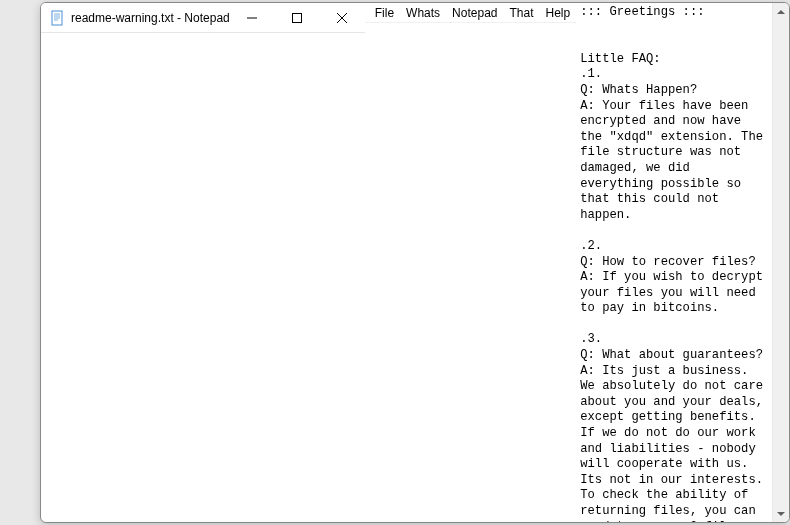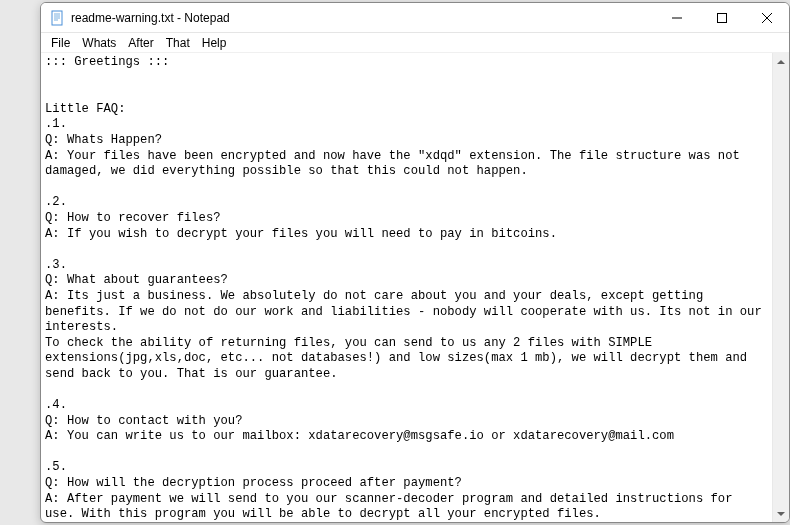--- a/index.html
+++ b/index.html
@@ -17,21 +17,21 @@
       height: 525px;
       overflow: hidden;
     }
     .window {
       width: 786px;
       height: 521px;
       background: #fff;
       border: 1px solid #888;
       border-radius: 6px;
       display: flex;
-      flex-direction: column;
+      flex-direction: row;
       box-shadow: 0 2px 10px rgba(0,0,0,0.2);
       overflow: hidden;
       margin-left: 40px;
     }
     .titlebar {
       height: 30px;
       background: #fff;
       display: flex;
       align-items: center;
       border-bottom: 1px solid #e5e5e5;
@@ -162,21 +162,21 @@
             <line x1="0" y1="0" x2="10" y2="10" stroke="#000" stroke-width="1"></line>
             <line x1="10" y1="0" x2="0" y2="10" stroke="#000" stroke-width="1"></line>
           </svg>
       </div>
     </div>
   </div>
 
   <div class="menubar">
     <span class="menu-item">File</span>
     <span class="menu-item">Whats</span>
-    <span class="menu-item">After</span>
+    <span class="menu-item">Notepad</span>
     <span class="menu-item">That</span>
     <span class="menu-item">Help</span>
   </div>
 
   <div class="content-wrapper">
     <div class="content">::: Greetings :::
 
 
 Little FAQ:
 .1.

